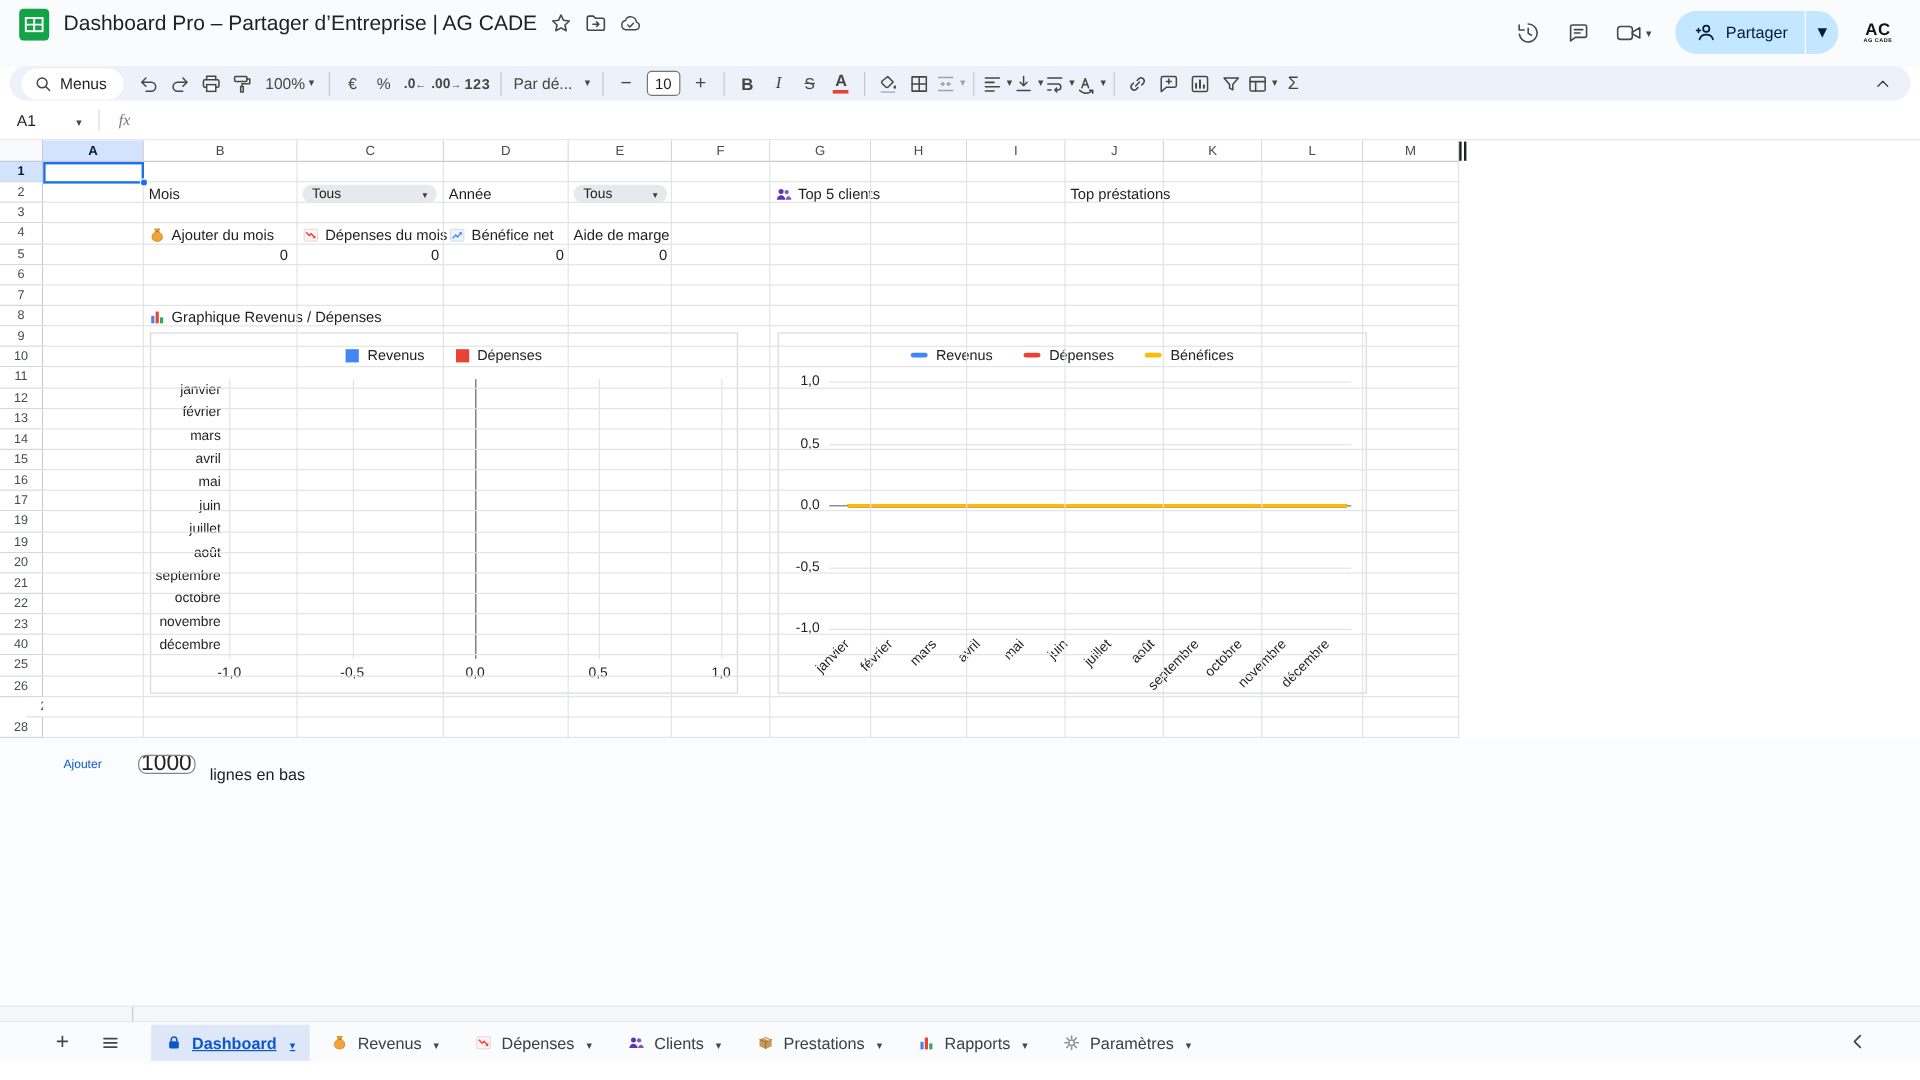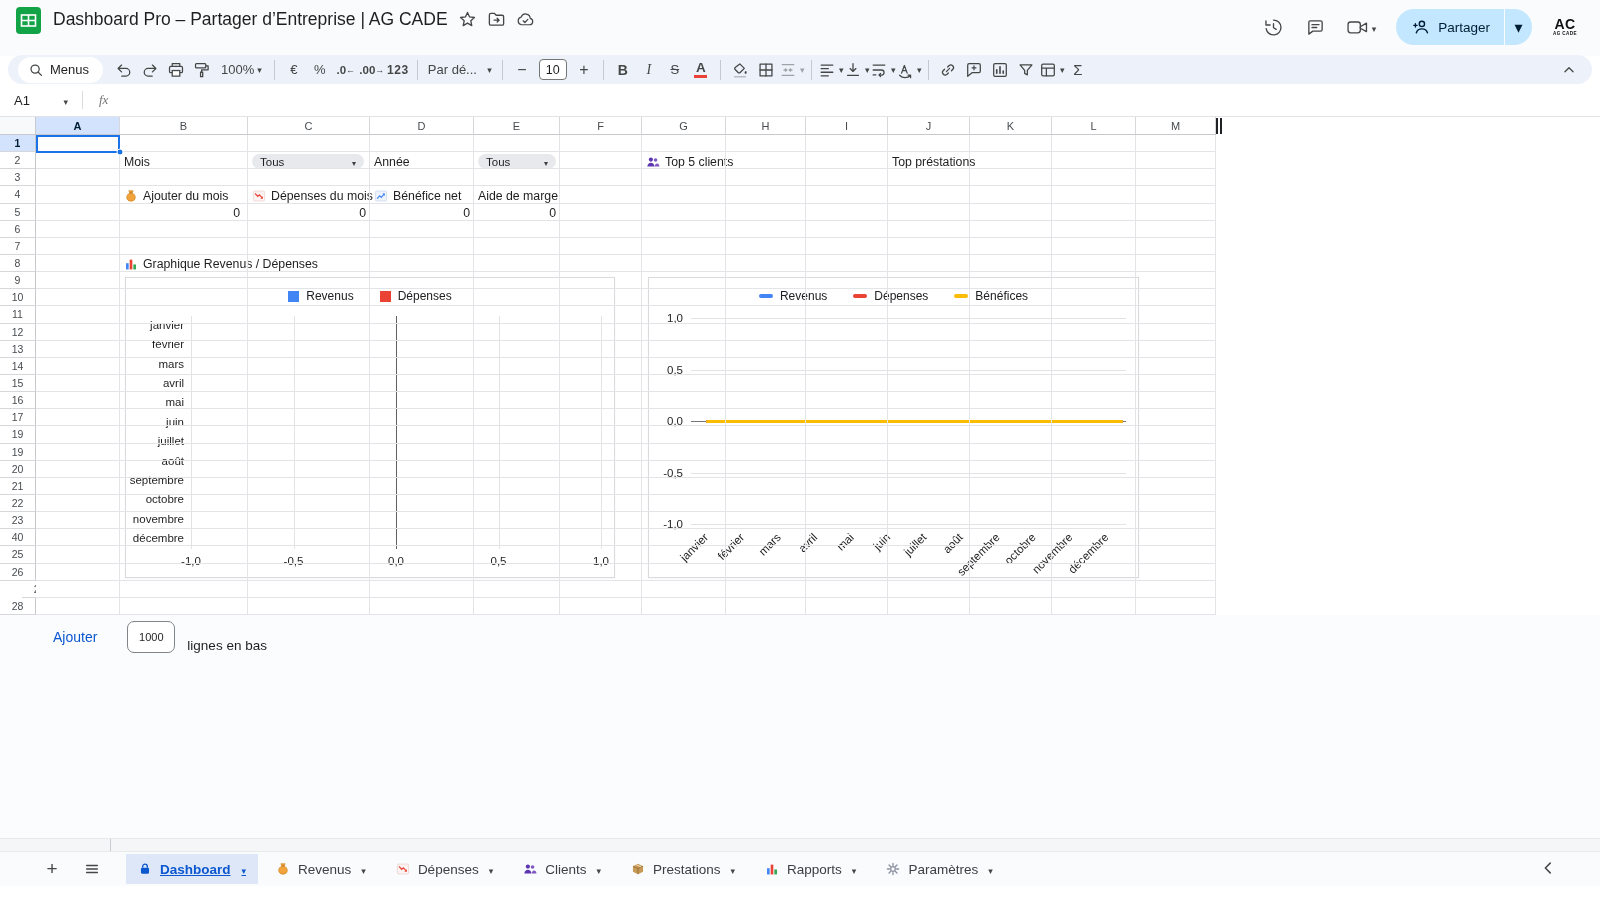--- a/index.html
+++ b/index.html
@@ -94,23 +94,23 @@
   .gl-v{position:absolute;width:1px;background:#e3e3e3;}
   .gl-v.zero{background:#616161;}
   .gl-h{position:absolute;height:1px;background:#e3e3e3;}
   .gl-h.zero{background:#757575;}
   .series-line{position:absolute;height:3px;border-radius:2px;}
   .rlabel{position:absolute;font-size:11.5px;color:#1f1f1f;white-space:nowrap;transform:rotate(-45deg);transform-origin:100% 0;}
 
   
   .belowgrid{position:absolute;left:0;top:615px;width:1600px;height:223px;background:#fbfcfd;}
   .addrow{position:absolute;left:0;top:7px;height:30px;display:flex;align-items:center;}
-  .add-btn{color:#0b57d0;font-size:14px;font-weight:500;margin-left:53px;}
-  .rows-input{width:48px;height:32px;border:1px solid #80858a;border-radius:7px;background:#fff;text-align:center;
-    font-size:11px;color:#1f1f1f;margin-left:30px;font-family:"Liberation Sans","DejaVu Sans",sans-serif;}
+  .add-btn{color:#0b57d0;font-size:10px;font-weight:500;margin-left:53px;}
+  .rows-input{width:48px;height:16px;border:1px solid #80858a;border-radius:7px;background:#fff;text-align:center;
+    font-size:19px;color:#1f1f1f;margin-left:30px;font-family:"Liberation Sans","DejaVu Sans",sans-serif;}
   .add-suffix{font-size:13.5px;color:#1f1f1f;margin-left:12px;margin-top:17px;}
 
   
   .hstrip{position:absolute;left:0;top:838px;width:1600px;height:14px;background:#f4f6f8;border-top:1px solid #e7e9eb;border-bottom:1px solid #e7e9eb;}
   .hstrip .div1{position:absolute;left:110px;top:0;width:1px;height:12px;background:#c9cdd1;}
   .tabbar{position:absolute;left:0;top:852px;width:1600px;height:34px;background:#f9fbfd;display:flex;align-items:center;}
   .tb-plus,.tb-burger{width:24px;height:24px;display:flex;align-items:center;justify-content:center;color:#444746;flex:none;}
   .tb-plus{margin-left:40px;font-size:19px;}
   .tb-burger{margin-left:16px;font-size:16px;}
   .tabs{display:flex;align-items:center;margin-left:22px;gap:6px;}

